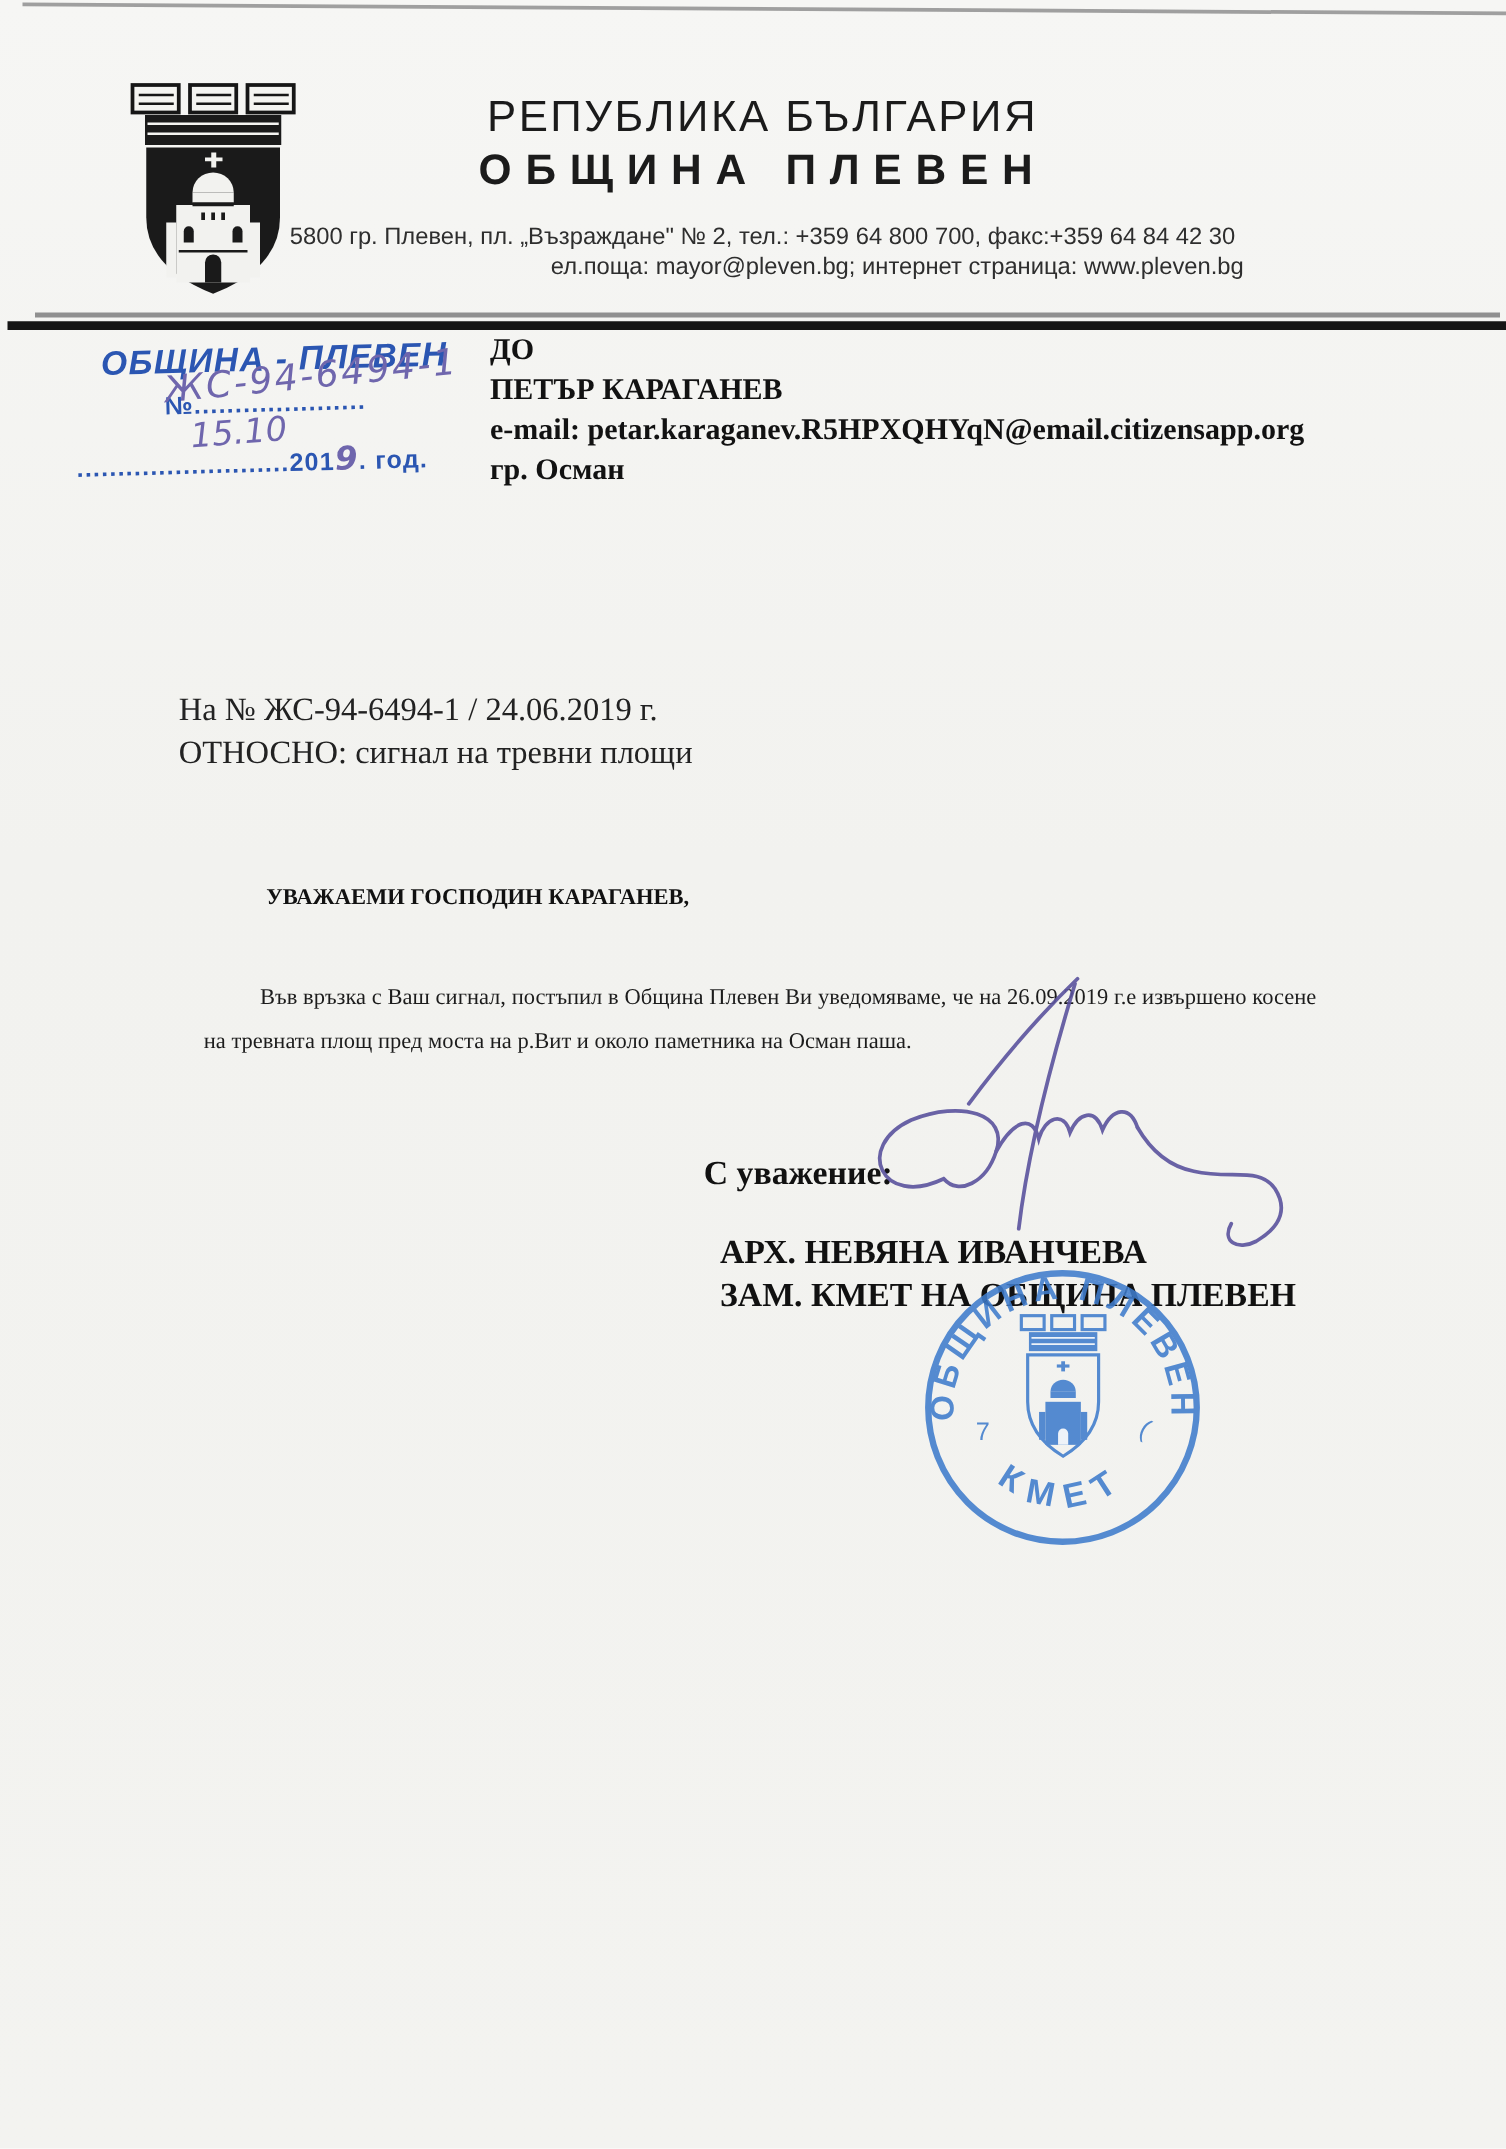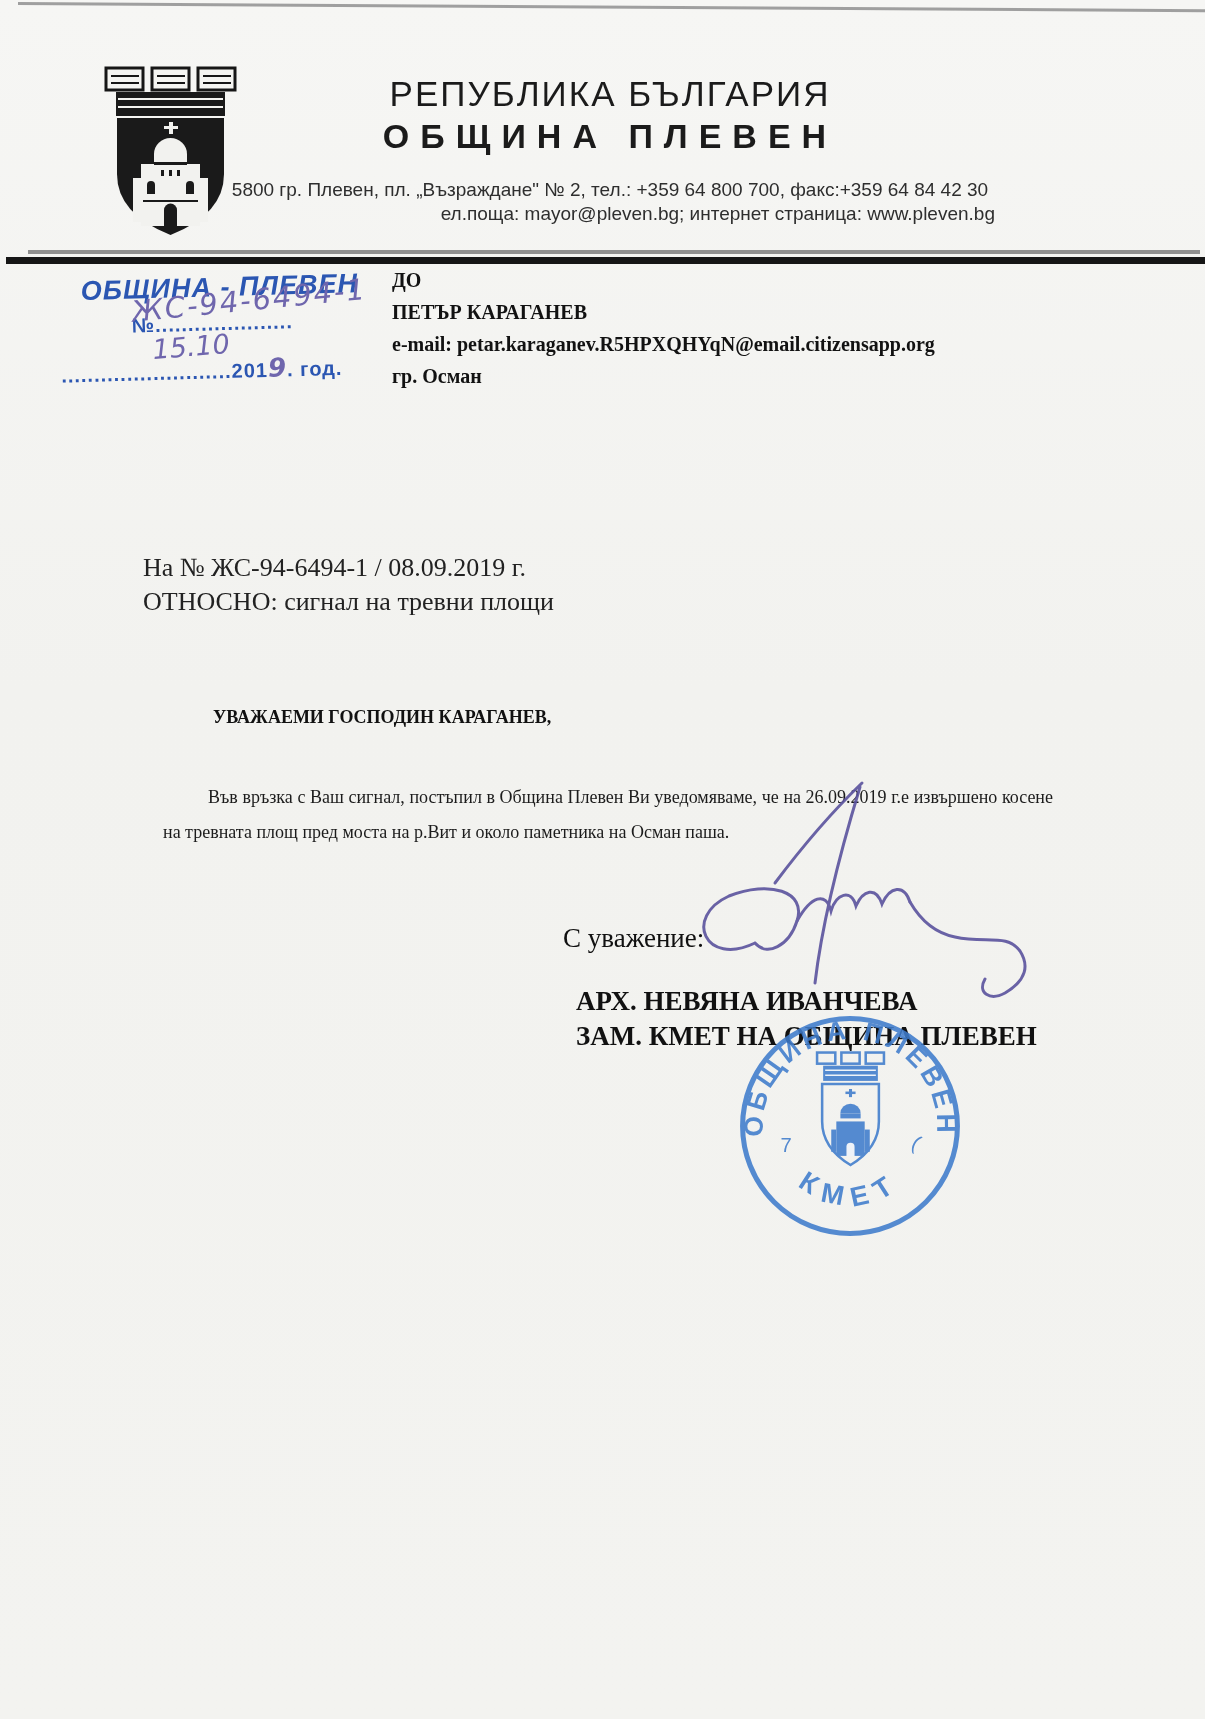--- a/index.html
+++ b/index.html
@@ -24,27 +24,27 @@
   
   .reg-stamp{left:70px;top:270px;width:310px;height:122px;transform:rotate(-1.6deg);color:#2b56b2;}
   .reg-title{position:absolute;left:12px;top:2px;font-family:"Liberation Sans",sans-serif;font-style:italic;font-weight:bold;font-size:27px;letter-spacing:1px;}
   .reg-numline{position:absolute;left:62px;top:42px;font-family:"Liberation Sans",sans-serif;font-weight:bold;font-size:20px;letter-spacing:1px;}
   .reg-dateline{position:absolute;left:-10px;top:84px;font-family:"Liberation Sans",sans-serif;font-weight:bold;font-size:20px;letter-spacing:1px;white-space:nowrap;}
   .hand{font-family:"DejaVu Sans",sans-serif;font-style:italic;color:#6f66ad;}
   .hand-number{position:absolute;left:62px;top:14px;font-size:29px;transform:rotate(-4deg);letter-spacing:2px;white-space:nowrap;}
   .hand-date{position:absolute;left:82px;top:60px;font-size:27px;transform:rotate(-3deg);}
   .hand-digit{font-family:"DejaVu Sans",sans-serif;font-style:italic;color:#6f66ad;font-size:26px;}
   
-  .recipient{left:392px;top:264px;font-weight:bold;font-size:20px;line-height:32px;color:#121212;}
+  .recipient{left:392px;top:264px;font-weight:bold;font-size:24px;line-height:32px;color:#121212;}
   
   .ref{left:143px;top:551px;font-size:26px;line-height:34px;color:#222;}
   
   .salutation{left:213px;top:707px;font-weight:bold;font-size:18px;color:#111;}
   .bodytext{left:163px;top:780px;width:890px;font-size:18px;line-height:35px;text-indent:45px;text-align:justify;color:#1c1c1c;}
-  .closing{left:563px;top:923px;font-weight:normal;font-size:27px;color:#111;}
+  .closing{left:563px;top:923px;font-weight:bold;font-size:27px;color:#111;}
   .signer{left:576px;top:984px;font-weight:bold;font-size:27px;line-height:35px;color:#111;}
   .sig-svg{left:655px;top:765px;width:385px;height:240px;}
   .stamp-svg{left:736px;top:1012px;width:228px;height:228px;opacity:.88;}
   .logo-svg{left:103px;top:66px;width:135px;height:172px;}
 </style>
 </head>
 <body>
 
 <div class="page">
 
@@ -109,21 +109,21 @@
   </div>
 
   <div class="abs recipient">
     <div>ДО</div>
     <div>ПЕТЪР КАРАГАНЕВ</div>
     <div>e-mail: petar.karaganev.R5HPXQHYqN@email.citizensapp.org</div>
     <div>гр. Осман</div>
   </div>
 
   <div class="abs ref">
-    <div>На № ЖС-94-6494-1 / 08.09.2019 г.</div>
+    <div>На № ЖС-94-6494-1 / 24.06.2019 г.</div>
     <div>ОТНОСНО: сигнал на тревни площи</div>
   </div>
 
   <div class="abs salutation">УВАЖАЕМИ ГОСПОДИН КАРАГАНЕВ,</div>
   <div class="abs bodytext">Във връзка с Ваш сигнал, постъпил в Община Плевен Ви уведомяваме, че на 26.09.2019 г.е извършено косене на тревната площ пред моста на р.Вит и около паметника на Осман паша.</div>
 
   <div class="abs closing">С уважение:</div>
 
   <svg class="abs sig-svg" viewBox="0 0 385 240" fill="none" stroke="#5b539e" stroke-width="3" stroke-linecap="round" opacity="0.9">
     <path d="M100,178 C50,202 28,152 74,131 C114,115 152,126 142,156 C134,181 112,192 100,178"></path>

